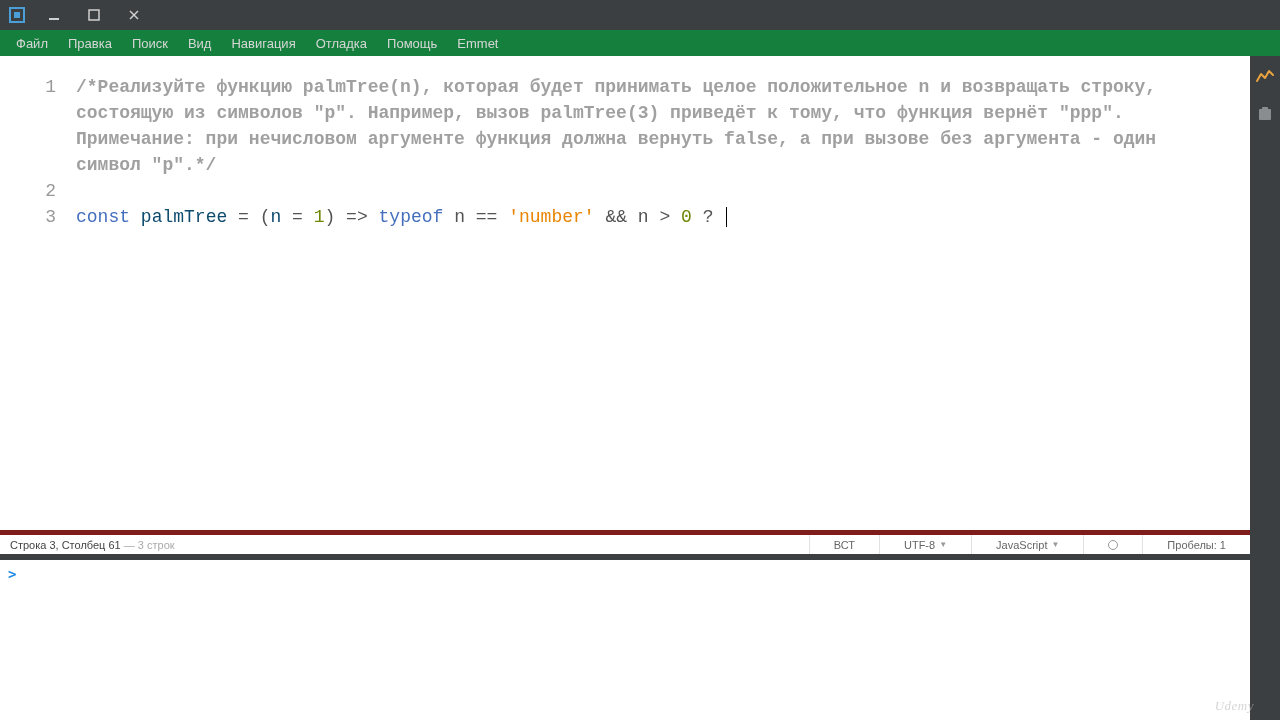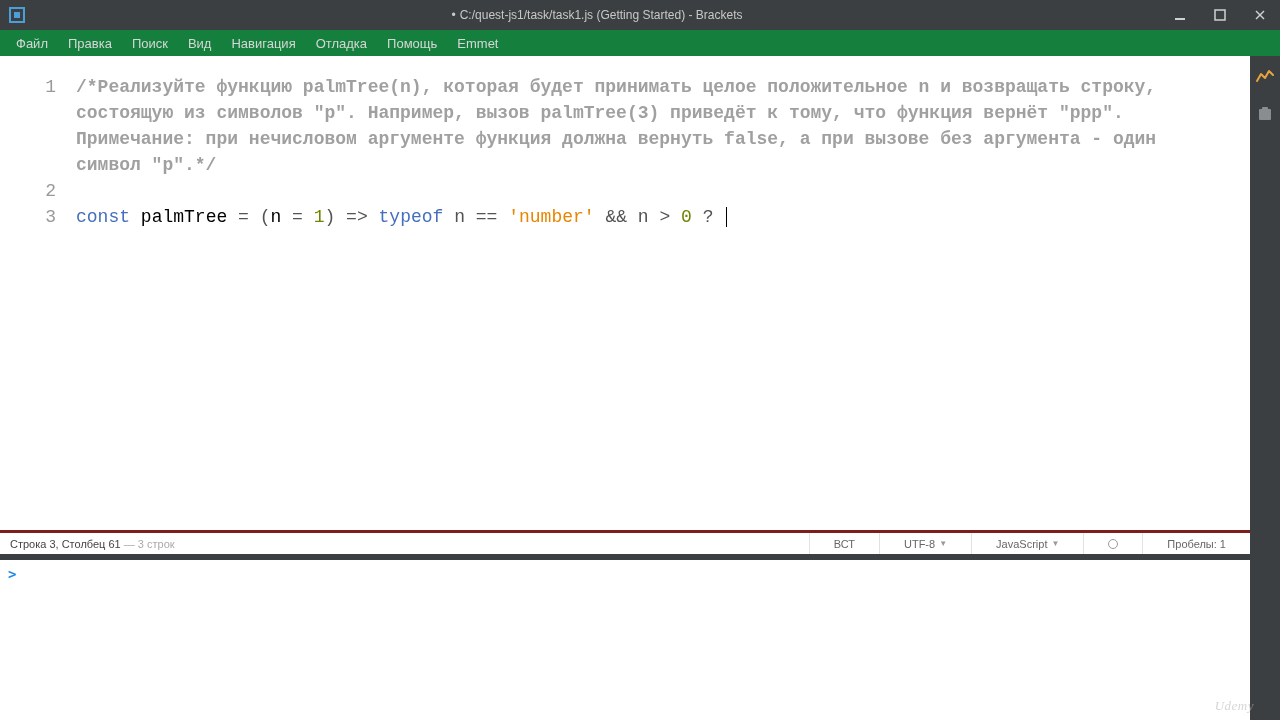--- a/index.html
+++ b/index.html
@@ -19,33 +19,33 @@
   .menubar .menu-item { color: #d6d6d6; font-size: 13px; padding: 3px 10px; cursor: pointer; }
 
   
   .main { flex: 1; display: flex; min-height: 0; }
   .editor-wrap { flex: 1; display: flex; flex-direction: column; background: #ffffff; min-width: 0; }
   .code-area { flex: 1; display: flex; background: #ffffff; overflow: hidden; position: relative; }
   .gutter { width: 72px; padding: 18px 16px 0 0; text-align: right; color: #999; font-family: "Consolas","Courier New",monospace; font-size: 18px; line-height: 26px; user-select: none; }
   .code { flex: 1; padding: 18px 20px 0 4px; font-family: "Consolas","Courier New",monospace; font-size: 18px; line-height: 26px; color: #535353; white-space: pre-wrap; word-break: break-word; }
   .tok-comment { color: #a0a0a0; font-weight: bold; }
   .tok-keyword { color: #446fbd; }
-  .tok-def { color: #000000; }
+  .tok-def { color: #0c4a6e; }
   .tok-number { color: #6d8600; }
   .tok-string { color: #e88501; }
   .tok-op { color: #535353; }
   .tok-paren { color: #535353; }
   .cursor-line { display:inline-block; width:1px; height:20px; background:#000; vertical-align:middle; margin-left:2px; }
 
   
   .right-toolbar { width: 30px; background: #3c3f41; display: flex; flex-direction: column; align-items: center; padding-top: 10px; gap: 18px; }
   .right-toolbar .tool { width: 20px; height: 20px; display:flex; align-items:center; justify-content:center; cursor:pointer; }
 
   
-  .statusbar { height: 24px; background: #ffffff; border-top: 3px solid #7f1d1d; display: flex; align-items: center; font-size: 11px; color: #555; }
+  .statusbar { height: 24px; background: #ffffff; border-top: 5px solid #7f1d1d; display: flex; align-items: center; font-size: 11px; color: #555; }
   .statusbar .status-left { padding: 0 10px; color:#444; }
   .statusbar .status-left .dim { color:#aaa; }
   .statusbar .spacer { flex: 1; }
   .statusbar .status-cell { padding: 0 24px; border-left: 1px solid #e2e2e2; height: 100%; display:flex; align-items:center; gap:4px; color:#666; cursor:pointer; }
   .status-cell .dd { font-size:8px; color:#999; }
   .circle-empty { width:10px; height:10px; border:1px solid #999; border-radius:50%; display:inline-block; }
 
   
   .hsep { height: 6px; background: #3c3f41; }
 
@@ -60,23 +60,20 @@
 </style>
 </head>
 <body>
 
 <div class="titlebar">
   <div class="app-icon">
     <svg width="16" height="16" viewBox="0 0 16 16">
       <rect x="1" y="1" width="14" height="14" fill="none" stroke="#4a9fd8" stroke-width="2"></rect>
       <rect x="5" y="5" width="6" height="6" fill="#4a9fd8"></rect>
     </svg>
-  </div>
-  <div class="title-text">
-    <span class="dirty-dot">•</span><span>C:/quest-js1/task/task1.js (Getting Started) - Brackets</span>
   </div>
   <div class="win-controls">
     <div class="win-btn">
       <svg width="12" height="12">
           <rect x="1" y="9" width="10" height="2" fill="#d0d0d0"></rect>
         </svg>
     </div>
     <div class="win-btn">
       <svg width="12" height="12">
           <rect x="1" y="1" width="10" height="10" fill="none" stroke="#d0d0d0" stroke-width="1.5"></rect>

